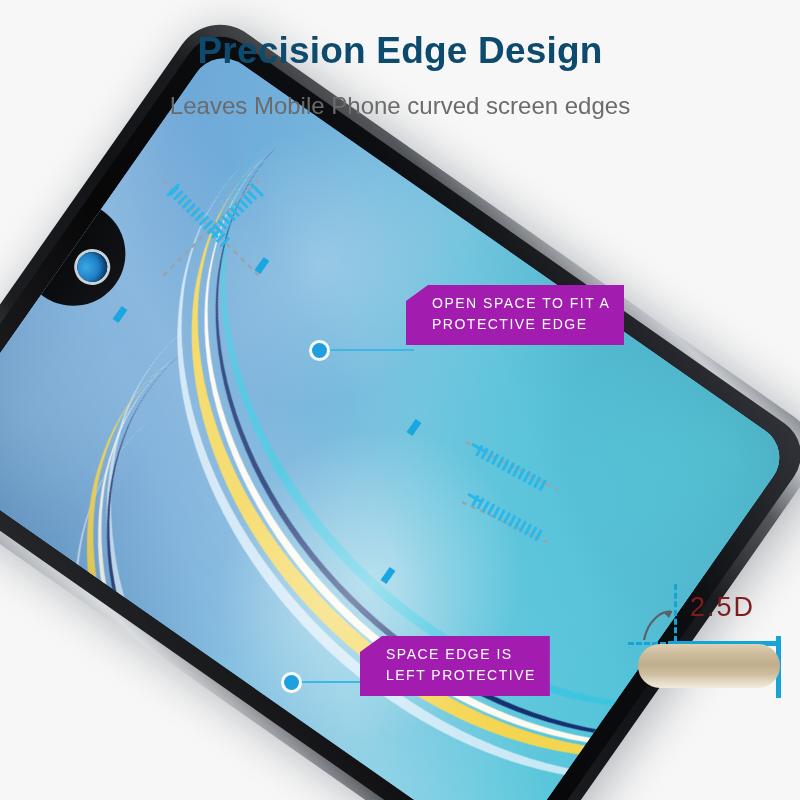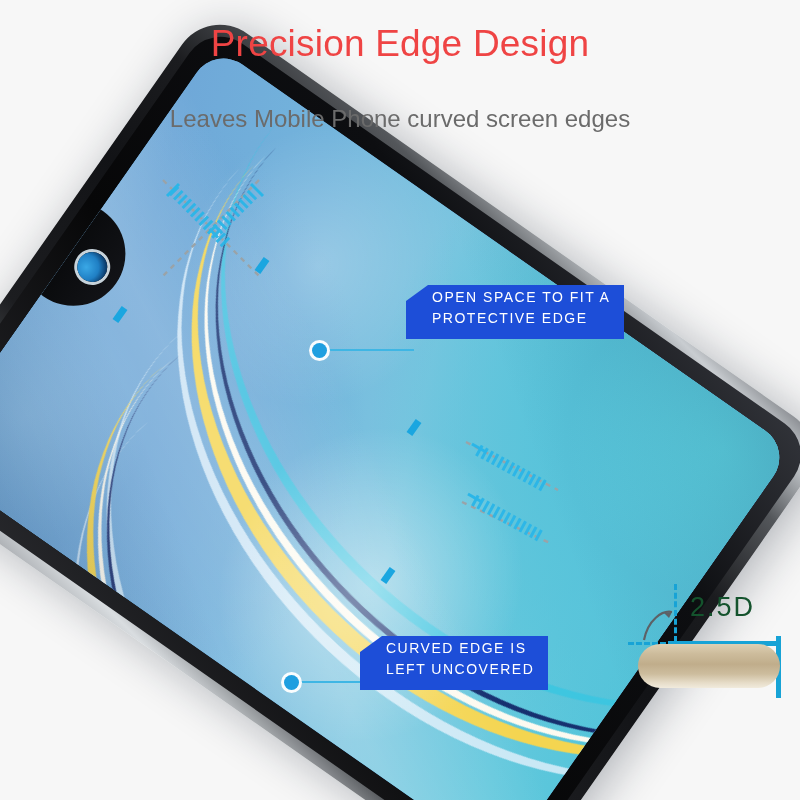--- a/index.html
+++ b/index.html
@@ -23,37 +23,37 @@
 
   
   #header {
     position: absolute;
     top: 0; left: 0;
     width: 800px;
     text-align: center;
     z-index: 40;
   }
   #title {
-    margin: 0;
+    margin: 7px;
     padding-top: 24px;
     font-size: 37px;
-    font-weight: normal;
-    color: #ef4444;
+    font-weight: bold;
+    color: #0c4a6e;
     letter-spacing: 0.2px;
     line-height: 1.08;
   }
   #subtitle {
     margin: 0;
     padding-top: 12px;
     font-size: 24px;
     font-weight: normal;
     color: #6b6b6b;
     line-height: 1.32;
   }
-  #subtitle .sub-line { display: block; margin-top: 27px; }
+  #subtitle .sub-line { display: block; }
 
   
   #phone-wrap {
     position: absolute;
     left: -232px;
     top: 236px;
     width: 560px;
     height: 760px;
     transform: rotate(-55deg);
     transform-origin: 50% 0%;
@@ -246,26 +246,26 @@
     width: 15px; height: 15px;
     border-radius: 50%;
     background: #1f9fe0;
     box-shadow: 0 0 0 3px rgba(255,255,255,0.95);
     z-index: 31;
   }
 
   
   .callout {
     position: absolute;
-    background: #1d4ed8;
+    background: #a21caf;
     color: #ffffff;
     font-size: 14px;
     letter-spacing: 1.5px;
     line-height: 1.5;
-    padding: 2px 14px 10px 26px;
+    padding: 8px 14px 10px 26px;
     z-index: 32;
     clip-path: polygon(22px 0, 100% 0, 100% 100%, 0 100%, 0 16px);
   }
   .callout .cl-line { display: block; white-space: nowrap; }
 
   .pointer-line {
     position: absolute;
     height: 2px;
     background: #3fb6e4;
     z-index: 30;
@@ -286,21 +286,21 @@
     top: 578px;
     width: 168px;
     height: 122px;
     z-index: 35;
   }
   #d25-label {
     position: absolute;
     left: 62px;
     top: 16px;
     font-size: 27px;
-    color: #14532d;
+    color: #7f1d1d;
     letter-spacing: 2px;
     line-height: 1;
   }
   #d25-glass {
     position: absolute;
     left: 10px;
     top: 66px;
     width: 142px;
     height: 44px;
     border-radius: 24px;
@@ -374,22 +374,22 @@
 
   <div class="pointer-line" style="left:292px; top:681px; width:80px;"></div>
   <div class="edge-dot" style="left:284px; top:675px;"></div>
 
   <div class="callout" style="left:406px; top:285px;">
     <span class="cl-line">OPEN SPACE TO FIT A</span>
     <span class="cl-line">PROTECTIVE EDGE</span>
   </div>
 
   <div class="callout" style="left:360px; top:636px;">
-    <span class="cl-line">CURVED EDGE IS</span>
-    <span class="cl-line">LEFT UNCOVERED</span>
+    <span class="cl-line">SPACE EDGE IS</span>
+    <span class="cl-line">LEFT PROTECTIVE</span>
   </div>
 
   <svg class="crosshair" style="left:155px; top:172px;" viewBox="0 0 120 120">
     <g stroke="#9aa3a8" stroke-width="2.4" stroke-dasharray="5 5" fill="none">
       <line x1="8" y1="8" x2="104" y2="104"></line>
       <line x1="104" y1="8" x2="8" y2="104"></line>
     </g>
     <g stroke="#2ab6e8" stroke-width="12" stroke-linecap="butt" fill="none" opacity="0.95">
       <line x1="18" y1="18" x2="72" y2="72" stroke-dasharray="3 3"></line>
       <line x1="98" y1="22" x2="56" y2="64" stroke-dasharray="3 3"></line>

